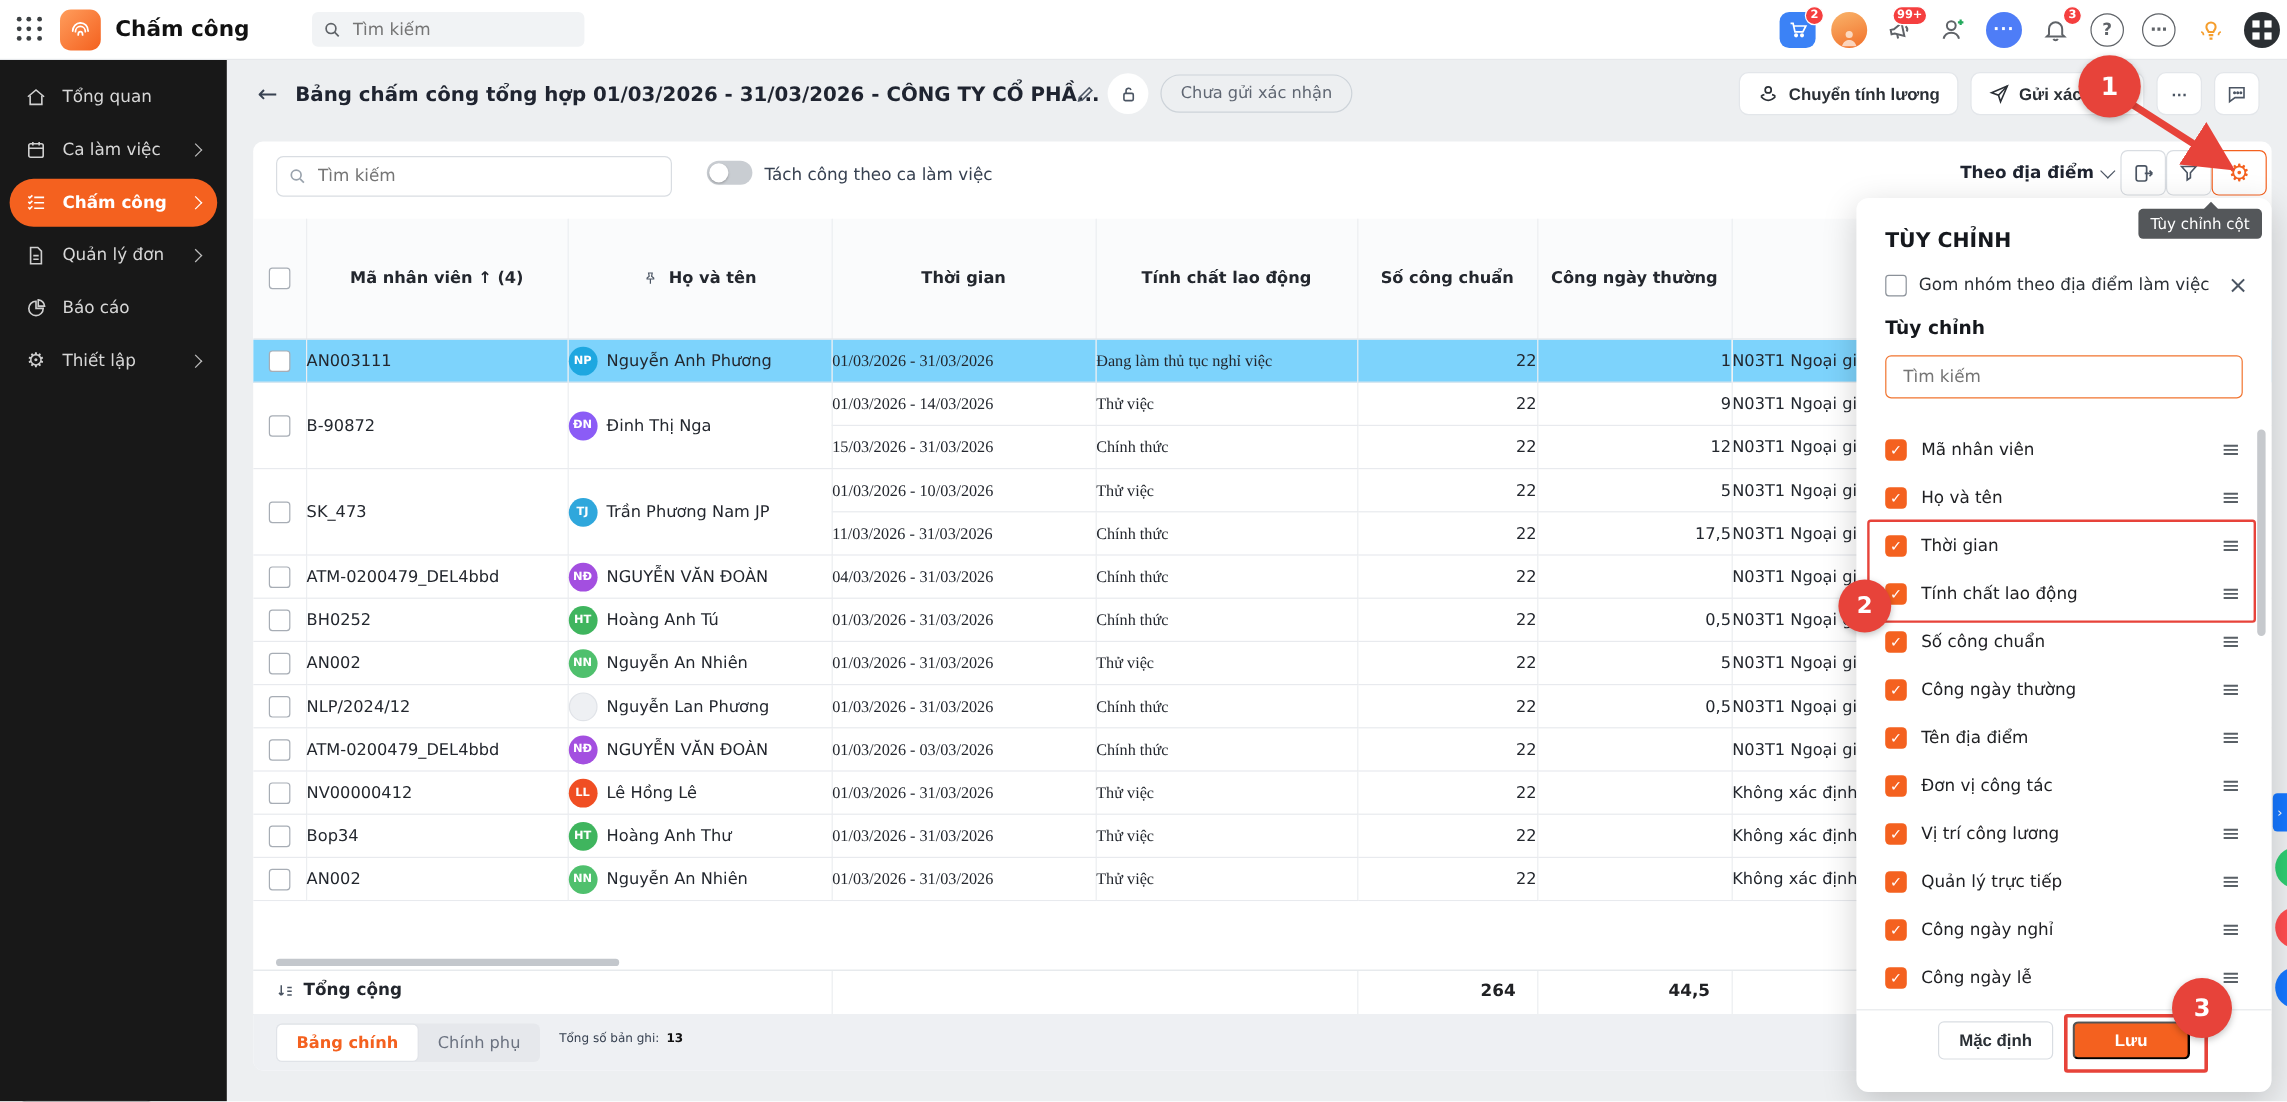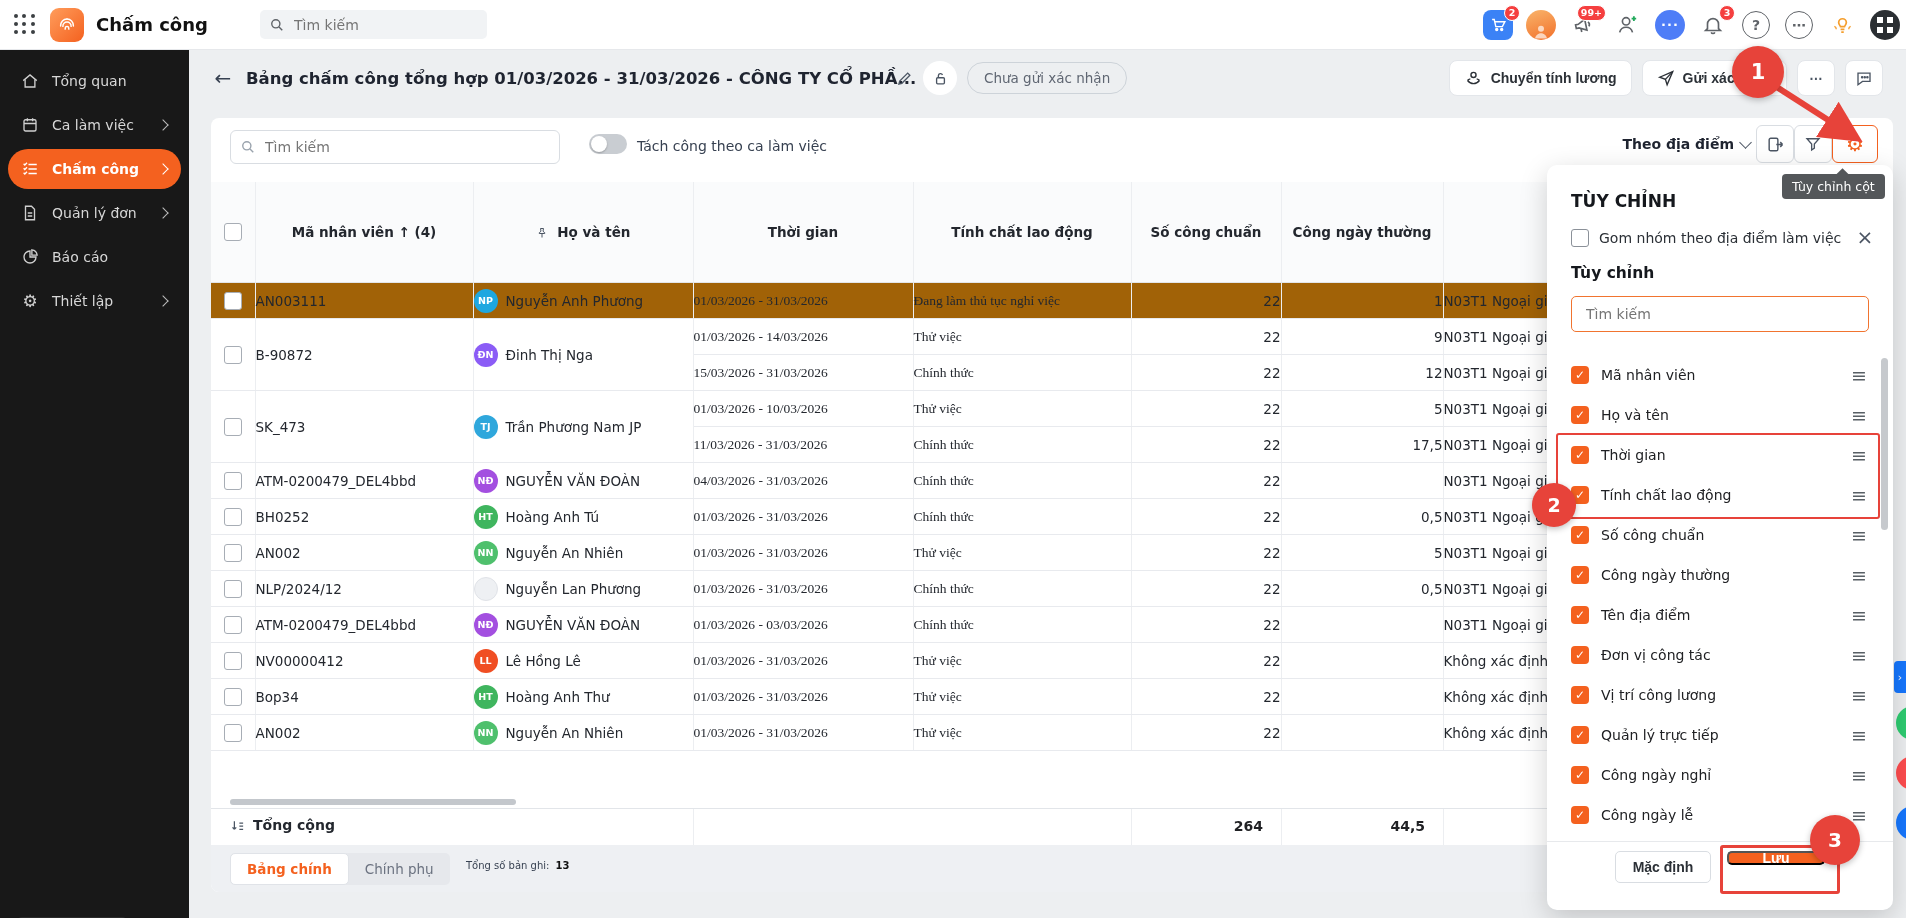--- a/index.html
+++ b/index.html
@@ -49,40 +49,40 @@
   .wbtn{height:36px;background:#fff;border:1px solid #e3e6ea;border-radius:8px;display:flex;align-items:center;gap:8px;padding:0 14px;font-size:14px;font-weight:600;color:#2b3036;cursor:pointer;}
   .sqbtn{width:38px;height:36px;background:#fff;border:1px solid #e3e6ea;border-radius:8px;display:flex;align-items:center;justify-content:center;color:#4b5563;cursor:pointer;font-weight:bold;}
   
   .card{position:absolute;left:211px;top:118px;width:1682px;height:774px;background:#fff;border-radius:8px;z-index:2;}
   .filter-row{position:absolute;left:0;top:0;right:0;height:52px;}
   .f-search{position:absolute;left:19px;top:12px;width:330px;height:34px;border:1px solid #d9dde2;border-radius:6px;display:flex;align-items:center;gap:8px;padding:0 10px;color:#9aa3ad;box-sizing:border-box;}
   .f-search input{border:none;outline:none;font:inherit;color:#5f6368;width:260px;background:transparent;}
   .tgl-wrap{position:absolute;left:378px;top:16px;display:flex;align-items:flex-end;gap:10px;color:#374151;}
   .tgl{width:38px;height:20px;border-radius:10px;background:#c9cdd2;position:relative;cursor:pointer;}
   .tgl::after{content:"";position:absolute;left:2px;top:2px;width:16px;height:16px;border-radius:50%;background:#fff;box-shadow:0 1px 2px rgba(0,0,0,.25);}
-  .filter-right{position:absolute;right:15px;top:7px;display:flex;align-items:center;}
+  .filter-right{position:absolute;right:4px;top:7px;display:flex;align-items:center;}
   .grp-lbl{font-weight:bold;color:#1f2430;display:flex;align-items:center;gap:7px;margin-right:6px;cursor:pointer;}
   .chev-d{width:8px;height:8px;border-right:1.6px solid #4b5563;border-bottom:1.6px solid #4b5563;transform:rotate(45deg);margin-top:-4px;}
   .unit-sel{width:319px;height:38px;border:1px solid #d9dde2;border-radius:6px;display:flex;align-items:center;justify-content:space-between;padding:0 12px;color:#707a85;box-sizing:border-box;cursor:pointer;background:#fff;}
   .ibtn{width:38px;height:38px;border:1px solid #d9dde2;border-radius:6px;background:#fff;display:flex;align-items:center;justify-content:center;color:#4b5563;cursor:pointer;}
   .ibtn.gear-active{width:46px;border:1.5px solid #f4611f;color:#f4611f;font-size:20px;}
   
   .tbl-wrap{position:absolute;left:0;top:64px;width:1682px;overflow:hidden;}
   table.grid{border-collapse:collapse;table-layout:fixed;width:1682px;font-size:13.5px;color:#23272e;}
   table.grid th,table.grid td{border-right:1px solid #eceef1;border-bottom:1px solid #e8eaee;padding:0;}
   table.grid th{height:100px;background:#fafbfc;font-size:13.5px;font-weight:bold;text-align:center;border-bottom:1px solid #e2e5e9;}
   table.grid td{height:35px;}
   td.c-check,th.c-check{text-align:center;}
   .cb{display:inline-block;width:16px;height:16px;border:1.6px solid #a7adb5;border-radius:3px;background:#fff;vertical-align:middle;cursor:pointer;}
   td.c-code{padding-left:30px;}
   td.c-name{padding-left:16px;margin-top:39px;}
   td.c-time,td.c-type{padding-left:20px;font-family:Liberation Serif, serif;}
   td.c-num{text-align:right;padding-right:18px;}
   td.c-loc{padding-left:16px;white-space:nowrap;overflow:hidden;}
-  tr.hl td{background:#a16207;}
+  tr.hl td{background:#7dd3fc;}
   .av{display:inline-flex;width:24px;height:24px;border-radius:50%;color:#fff;font-size:9.5px;font-weight:bold;align-items:center;justify-content:center;margin-right:8px;vertical-align:middle;}
   .av.photo{background:#eef0f3;border:1px solid #e0e3e8;box-sizing:border-box;}
   .nm{vertical-align:middle;}
   .sort-arr{font-weight:bold;}
   .pinic{vertical-align:-2px;margin-right:5px;color:#4b5563;}
   
   .hscroll{position:absolute;left:19px;top:681px;width:286px;height:6px;border-radius:3px;background:#c3c7cc;cursor:pointer;}
   .totals{position:absolute;left:0;top:690px;width:1682px;height:36px;border-top:1px solid #e2e5e9;border-bottom:1px solid #e2e5e9;font-weight:bold;}
   .totals .tlab{position:absolute;left:19px;top:8px;display:flex;gap:8px;align-items:center;color:#23272e;}
   .totals .vline{position:absolute;top:0;bottom:0;width:1px;background:#eceef1;}
@@ -105,21 +105,21 @@
   .p-search input{border:none;outline:none;font:inherit;color:#5f6368;width:100%;background:transparent;}
   .p-list{position:absolute;left:0;top:190px;right:0;}
   .p-item{height:40px;display:flex;align-items:center;padding:0 26px 0 24px;gap:12px;}
   .p-item .ck{width:18px;height:18px;border-radius:4px;background:#f4611f;color:#fff;font-size:12px;font-weight:bold;display:flex;align-items:center;justify-content:center;cursor:pointer;}
   .p-item .lb{flex:1;color:#202124;font-size:14px;}
   .p-item .hd{color:#596066;font-size:19px;cursor:grab;line-height:1;}
   .p-scroll{position:absolute;right:5px;top:193px;width:7px;height:172px;border-radius:4px;background:#c6c9cd;}
   .p-div{position:absolute;left:0;right:0;top:676px;height:1px;background:#e7e9ec;}
   .p-foot{position:absolute;left:0;right:0;top:686px;display:flex;justify-content:center;gap:16px;}
   .btn-ghost{height:32px;min-width:96px;border:1px solid #d9dde2;border-radius:5px;background:#fff;color:#2b3036;font-weight:bold;font-size:14px;display:flex;align-items:center;justify-content:center;cursor:pointer;}
-  .btn-save{height:14px;min-width:98px;border-radius:5px;background:#f4611f;color:#fff;font-weight:bold;font-size:14px;display:flex;align-items:center;justify-content:center;cursor:pointer;}
+  .btn-save{height:32px;min-width:98px;border-radius:5px;background:#f4611f;color:#fff;font-weight:bold;font-size:14px;display:flex;align-items:center;justify-content:center;cursor:pointer;}
   
   .tooltip{position:absolute;left:1782px;top:174px;background:#54575a;color:#fff;font-size:12.5px;border-radius:4px;padding:5px 10px;z-index:12;}
   .tooltip::before{content:"";position:absolute;top:-4px;right:38px;width:9px;height:9px;background:#54575a;transform:rotate(45deg);}
   
   .stepc{position:absolute;border-radius:50%;background:#e7433a;color:#fff;font-weight:bold;display:flex;align-items:center;justify-content:center;z-index:60;box-shadow:0 2px 6px rgba(0,0,0,.25);}
   .annot-rect{position:absolute;border:2.5px solid #e7433a;border-radius:3px;z-index:45;}
   .annot-arrow{position:absolute;z-index:58;}
   
   .blue-tab{position:absolute;left:1894px;top:661px;width:12px;height:32px;background:#1677ff;border-radius:4px 0 0 4px;color:#fff;display:flex;align-items:center;justify-content:center;font-size:11px;z-index:4;cursor:pointer;}
   .fcirc{position:absolute;width:34px;height:34px;border-radius:50%;z-index:4;}

